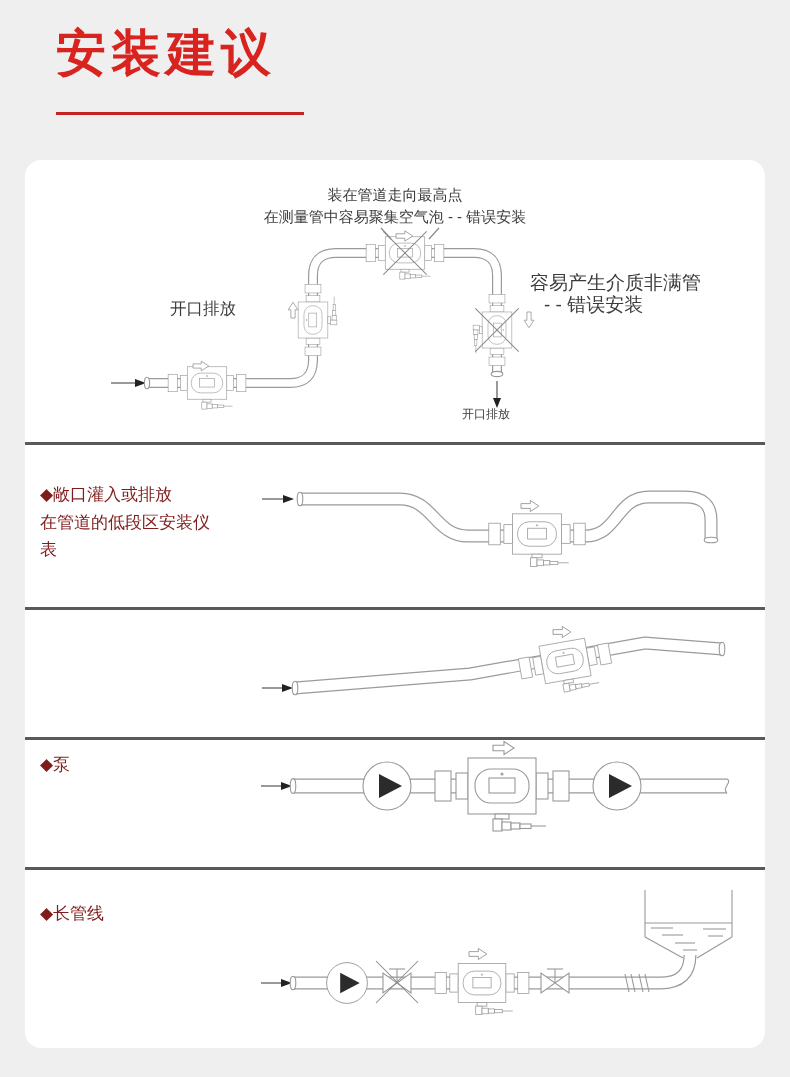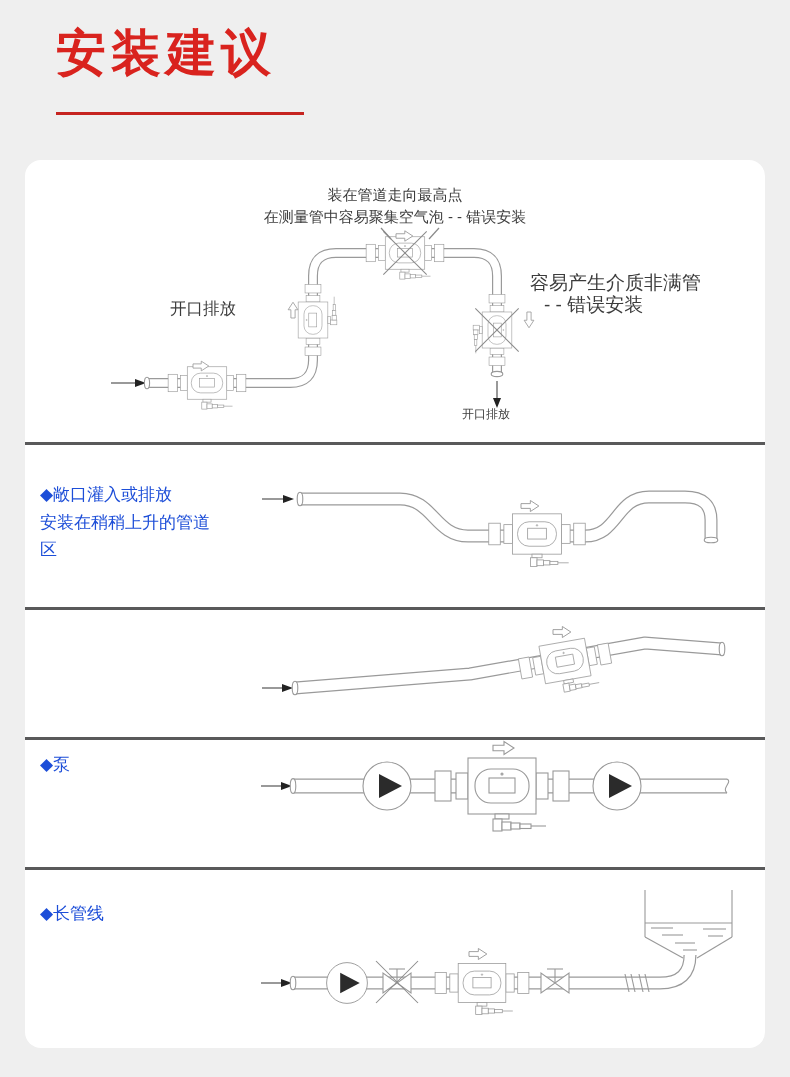--- a/index.html
+++ b/index.html
@@ -25,21 +25,21 @@
 
   .lbl{position:absolute;color:#3c3c3c;white-space:nowrap}
   .annot-top{top:24px;left:135px;width:470px;text-align:center;font-size:15px;line-height:22px}
   .annot-right{top:112px;left:505px;font-size:19px;line-height:22px}
   .annot-right .ind{padding-left:14px}
   .lbl-preferred{top:138px;left:145px;font-size:16.5px}
   .lbl-drain{top:246px;left:437px;font-size:12px}
 
   .sec-text{
     position:absolute;left:15px;width:182px;
-    font-size:17px;line-height:1.62;word-break:break-all;color:#1d4ed8;
+    font-size:17px;line-height:1.62;word-break:break-all;color:#7f1d1d;
   }
   .s2 .sec-text{top:36px}
   .s3 .sec-text{top:18px}
   .s4 .sec-text{top:11px}
   .s5 .sec-text{top:30px}
 
   
   .po{fill:none;stroke:#9a9a9a;stroke-linejoin:round;stroke-linecap:butt}
   .pi{fill:none;stroke:#fff;stroke-linejoin:round;stroke-linecap:butt}
   .ln{stroke:#999;stroke-width:1.1;fill:none}
@@ -138,21 +138,21 @@
       <polygon points="258,50 269,54 258,58" class="ah"></polygon>
       <path class="po" stroke-width="13" d="M275,54 H375 C408,54 410,91 443,91 H560 C593,91 591,52 624,52 H660 Q686,52 686,75 V94"></path>
       <path class="pi" stroke-width="10.6" d="M275,54 H375 C408,54 410,91 443,91 H560 C593,91 591,52 624,52 H660 Q686,52 686,75 V94"></path>
       <ellipse cx="275" cy="54" rx="2.8" ry="6.8" class="wf"></ellipse>
       <ellipse cx="686" cy="95" rx="6.8" ry="2.8" class="wf"></ellipse>
       <use href="#meterH" transform="translate(512,89) scale(0.72)"></use>
       <use href="#flowArrow" transform="translate(496,61) scale(0.85)"></use>
     </svg>
     <div class="sec-text">
       <div>◆敞口灌入或排放</div>
-      <div>安装在稍稍上升的管道区</div>
+      <div>在管道的低段区安装仪表</div>
     </div>
   </div>
 
   <div class="sep"></div>
 
   <div class="sec s3">
     <svg width="740" height="127" viewBox="0 0 740 127">
       <line x1="237" y1="78" x2="257" y2="78" class="thin"></line>
       <polygon points="257,74 268,78 257,82" class="ah"></polygon>
       <path class="po" stroke-width="13" d="M270,78 L445,64 L620,33 L697,39"></path>

